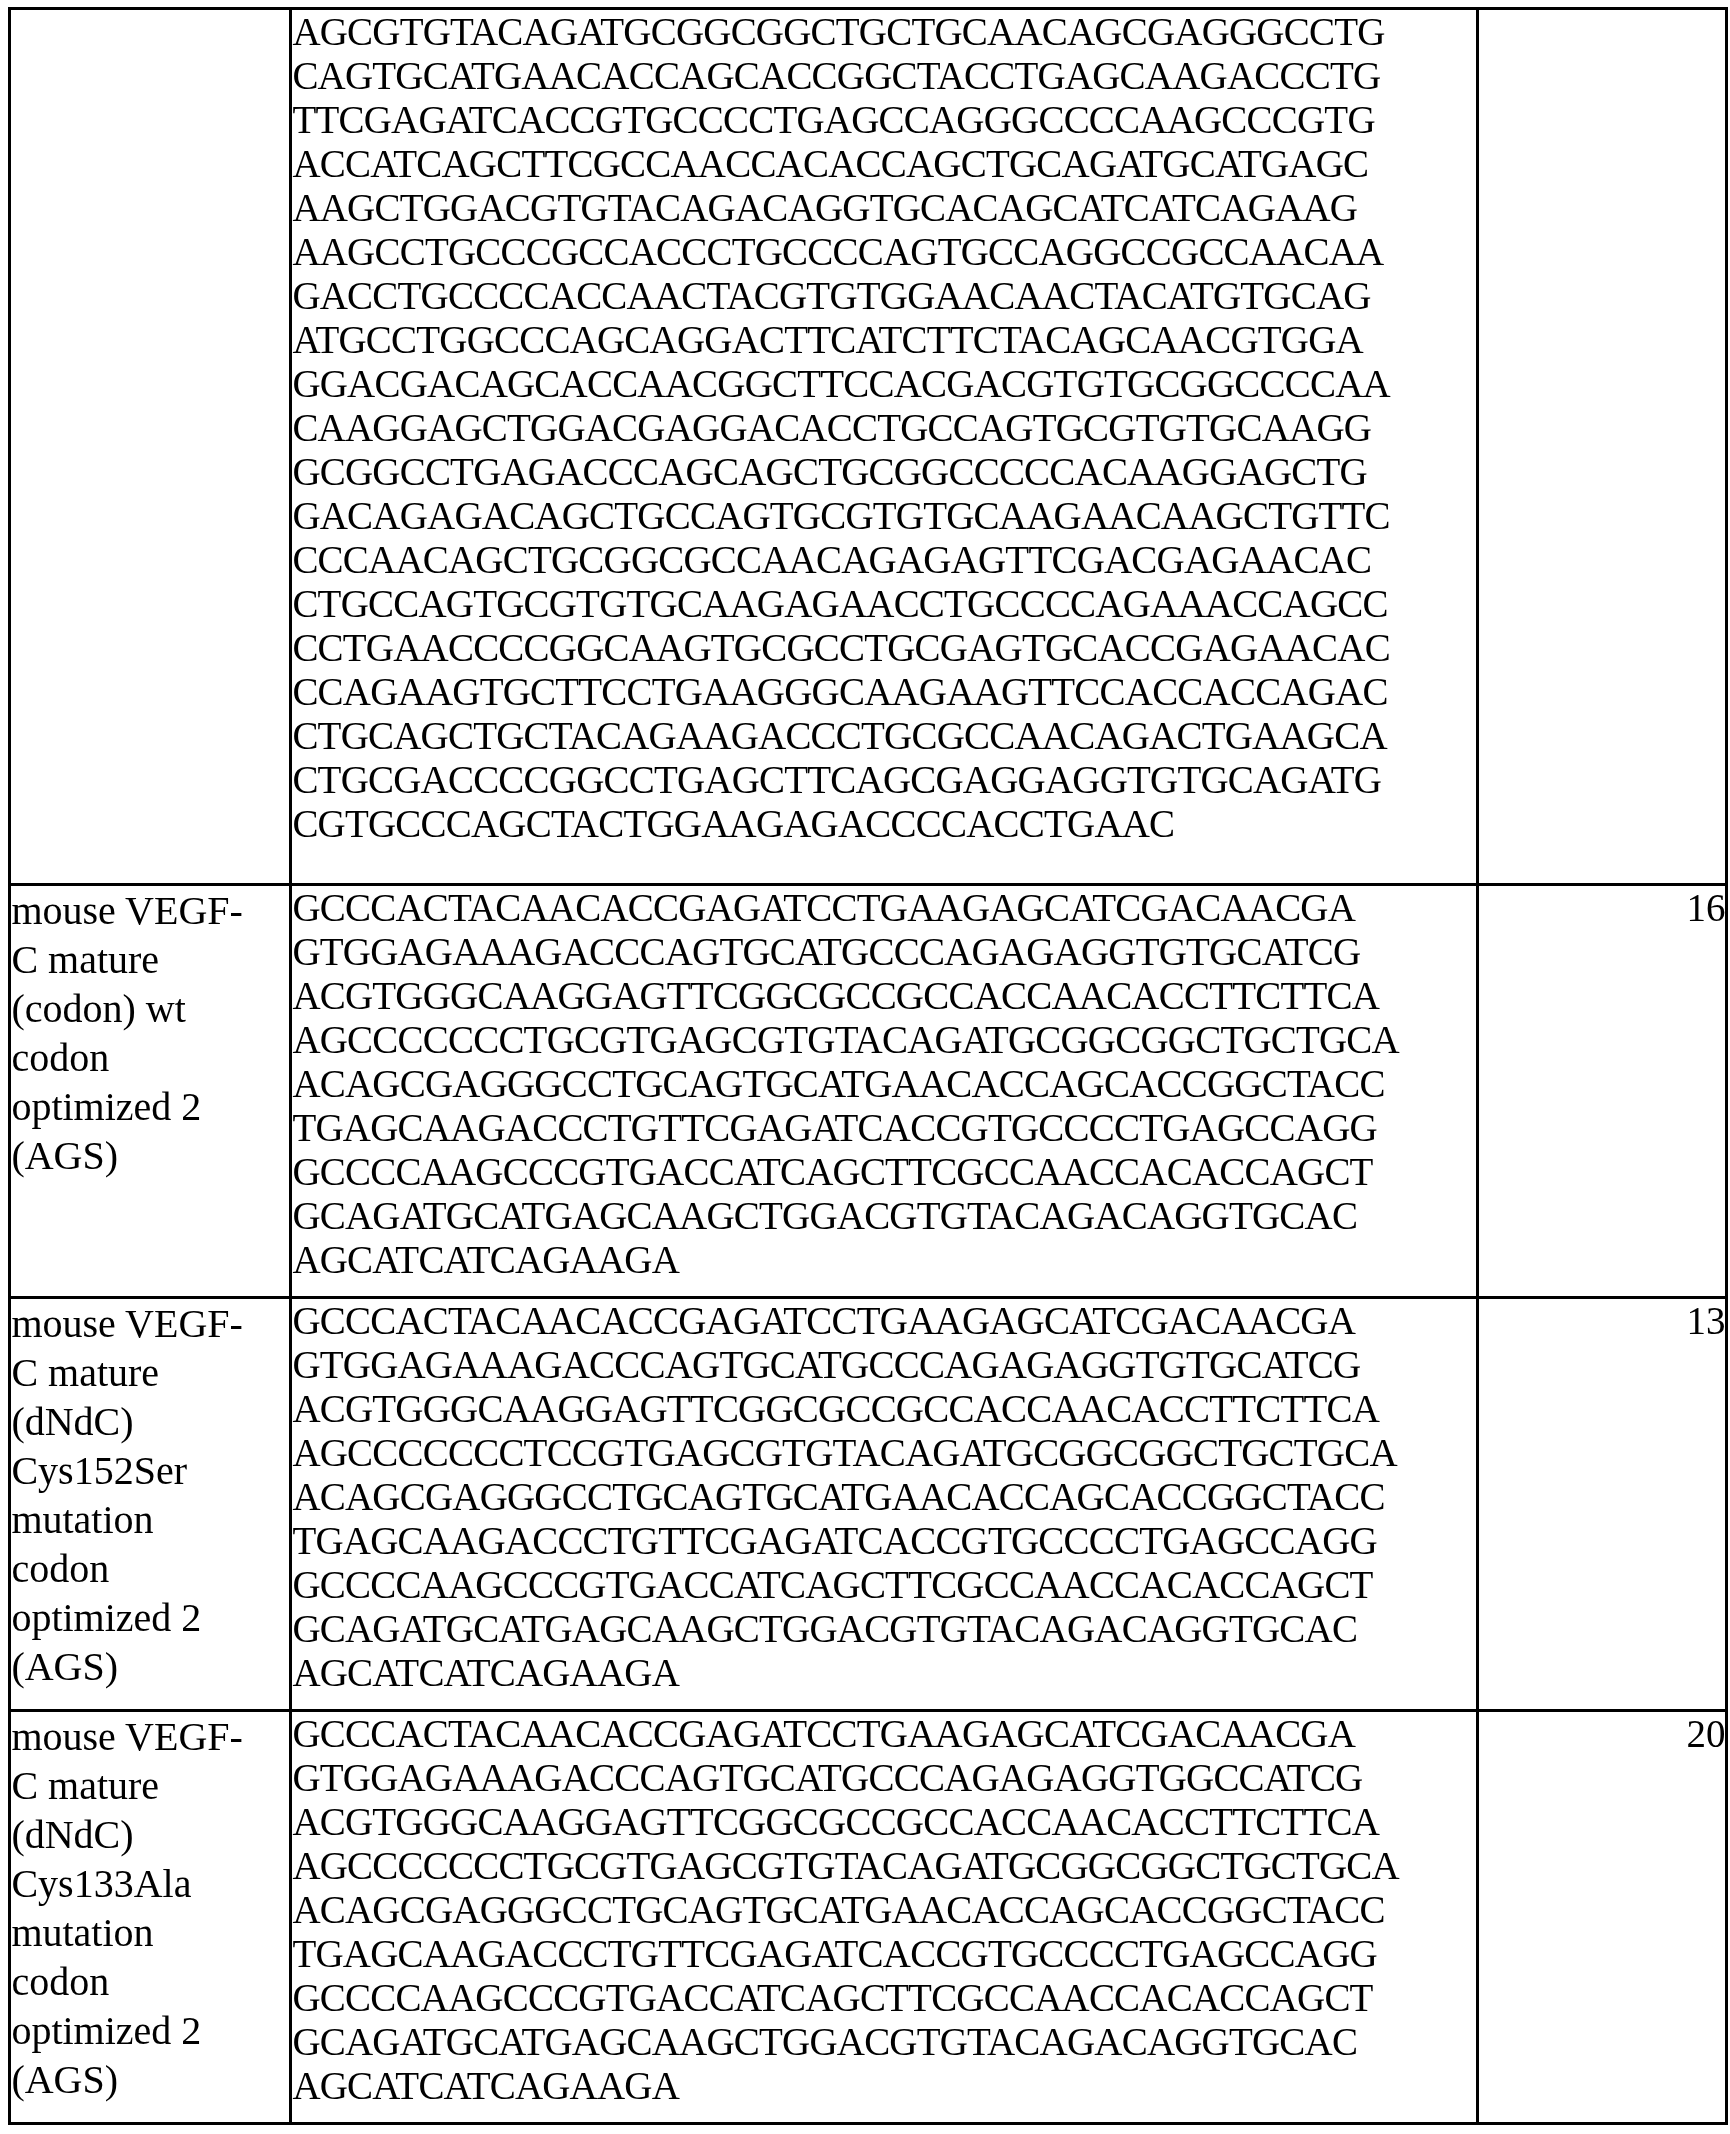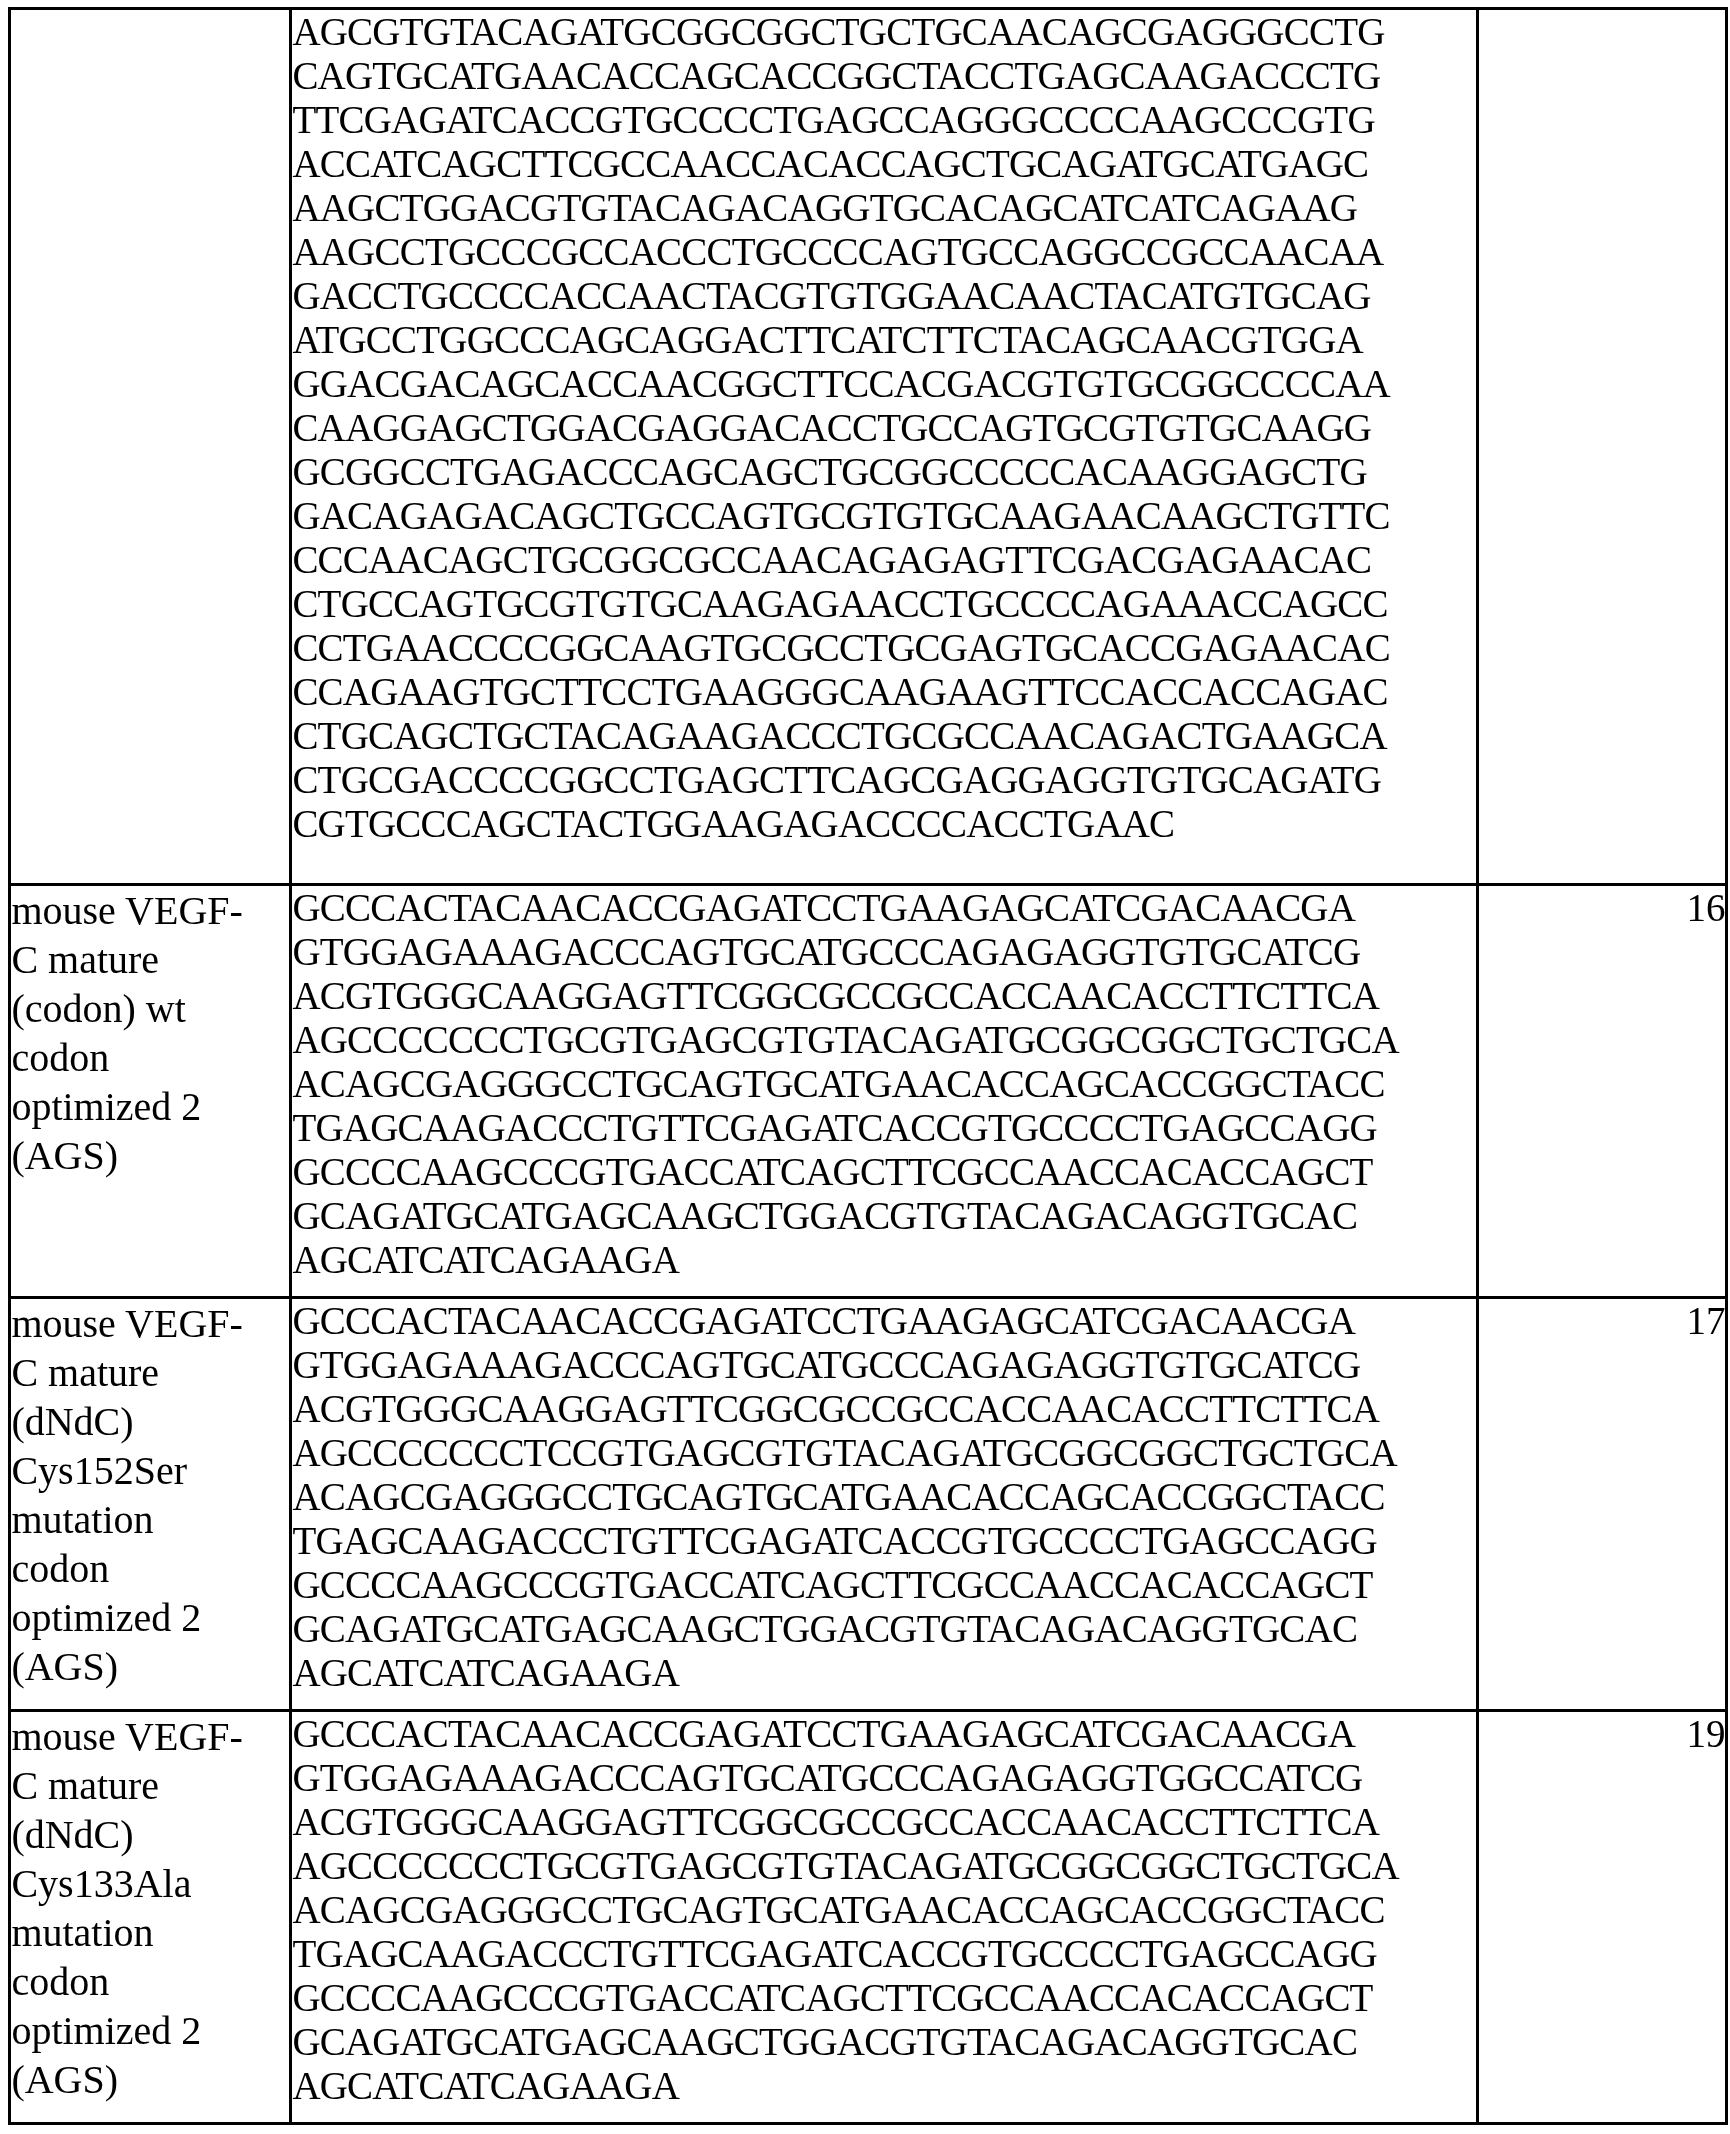--- a/index.html
+++ b/index.html
@@ -131,21 +131,21 @@
             <div class="seq-line">GCCCACTACAACACCGAGATCCTGAAGAGCATCGACAACGA</div>
             <div class="seq-line">GTGGAGAAAGACCCAGTGCATGCCCAGAGAGGTGTGCATCG</div>
             <div class="seq-line">ACGTGGGCAAGGAGTTCGGCGCCGCCACCAACACCTTCTTCA</div>
             <div class="seq-line">AGCCCCCCCTCCGTGAGCGTGTACAGATGCGGCGGCTGCTGCA</div>
             <div class="seq-line">ACAGCGAGGGCCTGCAGTGCATGAACACCAGCACCGGCTACC</div>
             <div class="seq-line">TGAGCAAGACCCTGTTCGAGATCACCGTGCCCCTGAGCCAGG</div>
             <div class="seq-line">GCCCCAAGCCCGTGACCATCAGCTTCGCCAACCACACCAGCT</div>
             <div class="seq-line">GCAGATGCATGAGCAAGCTGGACGTGTACAGACAGGTGCAC</div>
             <div class="seq-line">AGCATCATCAGAAGA</div>
           </td>
-    <td class="id-cell"><span>17</span></td>
+    <td class="id-cell"><span>13</span></td>
   </tr>
         <tr class="row-std">
     <td class="desc-cell">
             <div class="desc-line">mouse VEGF-</div>
             <div class="desc-line">C mature</div>
             <div class="desc-line">(dNdC)</div>
             <div class="desc-line">Cys133Ala</div>
             <div class="desc-line">mutation</div>
             <div class="desc-line">codon</div>
             <div class="desc-line">optimized 2</div>
@@ -155,18 +155,18 @@
             <div class="seq-line">GCCCACTACAACACCGAGATCCTGAAGAGCATCGACAACGA</div>
             <div class="seq-line">GTGGAGAAAGACCCAGTGCATGCCCAGAGAGGTGGCCATCG</div>
             <div class="seq-line">ACGTGGGCAAGGAGTTCGGCGCCGCCACCAACACCTTCTTCA</div>
             <div class="seq-line">AGCCCCCCCTGCGTGAGCGTGTACAGATGCGGCGGCTGCTGCA</div>
             <div class="seq-line">ACAGCGAGGGCCTGCAGTGCATGAACACCAGCACCGGCTACC</div>
             <div class="seq-line">TGAGCAAGACCCTGTTCGAGATCACCGTGCCCCTGAGCCAGG</div>
             <div class="seq-line">GCCCCAAGCCCGTGACCATCAGCTTCGCCAACCACACCAGCT</div>
             <div class="seq-line">GCAGATGCATGAGCAAGCTGGACGTGTACAGACAGGTGCAC</div>
             <div class="seq-line">AGCATCATCAGAAGA</div>
           </td>
-    <td class="id-cell"><span>19</span></td>
+    <td class="id-cell"><span>20</span></td>
   </tr>
       </tbody>
   </table>
 </div>
 
 
 </body></html>

